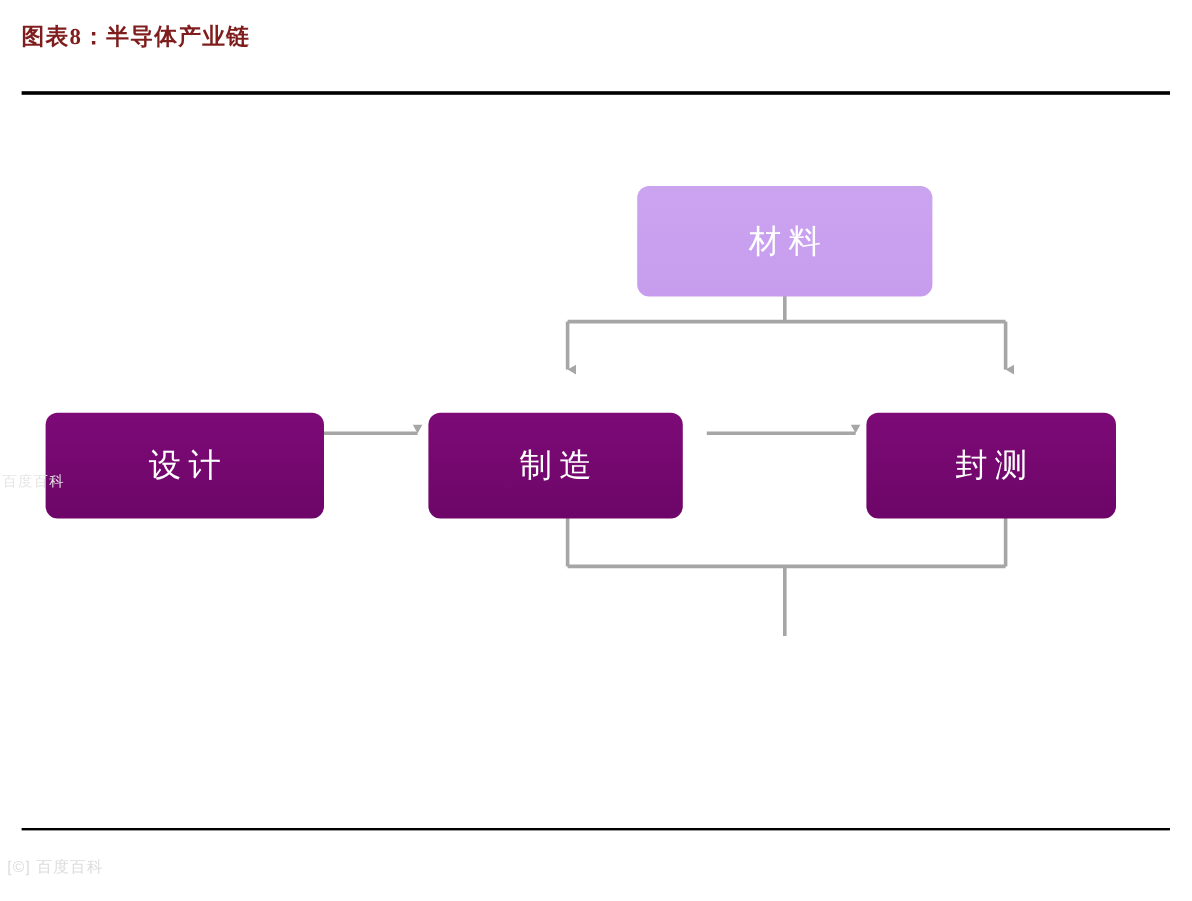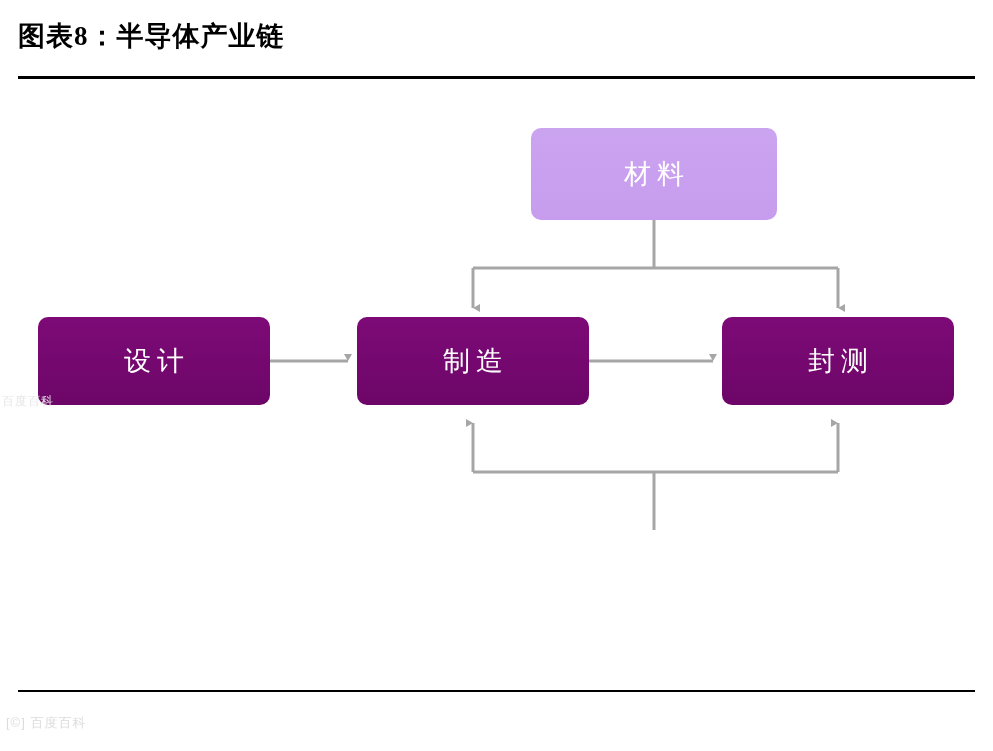--- a/index.html
+++ b/index.html
@@ -18,23 +18,23 @@
     position: absolute;
     left: 0; top: 0;
     width: 993px;
     height: 751px;
   }
   
   .title {
     position: absolute;
     left: 18px;
     top: 18px;
-    font-size: 27px;
+    font-size: 19px;
     font-weight: bold;
-    color: #000000;
+    color: #7f1d1d;
     letter-spacing: 1px;
     white-space: nowrap;
     font-family: "Liberation Serif", serif;
   }
   .rule-top {
     position: absolute;
     left: 18px;
     top: 76px;
     width: 957px;
     height: 3px;
@@ -70,34 +70,35 @@
     border-radius: 10px;
     display: flex;
     align-items: center;
     justify-content: center;
     color: #ffffff;
     font-size: 27px;
     letter-spacing: 6px;
     text-indent: 6px;
     font-family: "Liberation Serif", serif;
     box-sizing: border-box;
+    margin-top: 27px;
   }
   .node.dark {
     background: #7b0b7b;
     background: linear-gradient(#7d0a77, #6d0668);
   }
   .node.light {
     background: #c9a0ef;
     background: linear-gradient(#cba4f0, #c79cee);
   }
   .node-cailiao { left: 531px; top: 48px; width: 246px; height: 92px; }
   .node-shebei  { left: 531px; top: 450px; width: 246px; height: 92px; }
   .node-sheji   { left: 38px;  top: 237px; width: 232px; height: 88px; }
-  .node-zhizao  { left: 357px; top: 237px; width: 232px; height: 88px; }
-  .node-fengce  { left: 722px; top: 237px; width: 232px; height: 88px; }
+  .node-zhizao  { left: 357px; top: 237px; width: 212px; height: 88px; }
+  .node-fengce  { left: 722px; top: 237px; width: 208px; height: 88px; }
 
   .connectors {
     position: absolute;
     left: 0; top: 0;
     width: 993px;
     height: 600px;
   }
   .watermark {
     position: absolute;
     left: 6px;

